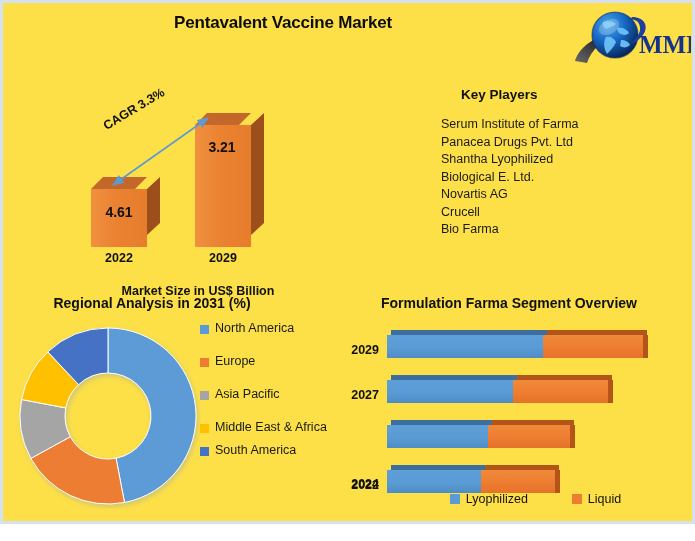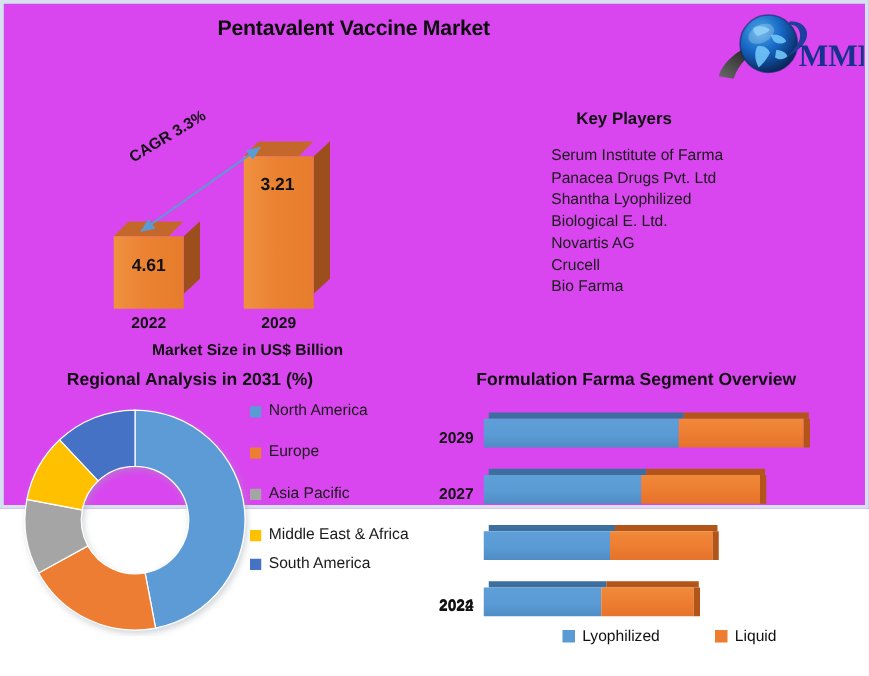--- a/index.html
+++ b/index.html
@@ -1,35 +1,35 @@
 <!DOCTYPE html>
 <html><head>
 <meta charset="utf-8">
 <title>Pentavalent Vaccine Market</title>
 <style>
   html,body{margin:0;padding:0;background:#fff;}
   body{width:695px;height:541px;font-family:"Liberation Sans",sans-serif;overflow:hidden;}
-  #frame{position:absolute;left:0;top:0;width:695px;height:407px;box-sizing:border-box;
-         border:3px solid #d5e1ee;background:#d946ef;}
+  #frame{position:absolute;left:0;top:0;width:695px;height:524px;box-sizing:border-box;
+         border:3px solid #d5e1ee;background:#fde047;}
   .abs{position:absolute;}
 
   
   #page-title{left:0;top:10px;width:560px;text-align:center;font-size:17px;font-weight:bold;
               color:#0d0d0d;letter-spacing:-.2px;}
   #logo{left:570px;top:6px;width:118px;height:62px;}
 
   
   #colchart{left:60px;top:85px;width:300px;height:205px;}
   .col-wrap{position:absolute;}
   .col-front{position:absolute;left:0;background:linear-gradient(to right,#f0913f 0%,#ea8232 45%,#e57d2c 100%);}
   .col-side{position:absolute;background:#9c4f1c;}
   .col-top{position:absolute;background:#c3682a;}
   .col-val{position:absolute;font-size:14px;font-weight:bold;color:#111;text-align:center;}
   .col-cat{position:absolute;font-size:12.5px;font-weight:bold;color:#111;text-align:center;}
-  #colchart-axis-label{position:absolute;left:0;top:185px;width:270px;text-align:center;
+  #colchart-axis-label{position:absolute;left:0;top:196px;width:270px;text-align:center;
                        font-size:12.5px;font-weight:bold;color:#111;}
   #cagr-label{position:absolute;left:19px;top:14px;width:104px;text-align:center;
               font-size:12.5px;font-weight:bold;color:#111;
               transform:rotate(-31deg);transform-origin:50% 50%;}
 
   
   #keyplayers{left:400px;top:84px;width:285px;}
   #keyplayers-title{font-size:13.5px;font-weight:bold;color:#111;padding-left:58px;}
   #keyplayers-list{margin:14px 0 0 0;padding:0 0 0 38px;list-style:none;}
   #keyplayers-list li{font-size:12.5px;color:#1a1a1a;line-height:17.5px;white-space:nowrap;}
@@ -51,21 +51,21 @@
   .hb-cat{position:absolute;font-size:12.5px;font-weight:bold;color:#111;text-align:right;width:46px;}
   .hb-seg{position:absolute;}
   .hb-seg .face{position:absolute;left:0;top:5px;width:100%;height:23px;}
   .hb-seg .topf{position:absolute;left:4px;top:0;width:100%;height:5px;}
   .hb-seg .endf{position:absolute;top:0;width:5px;height:23px;}
   .seg-blue .face{background:linear-gradient(to bottom,#5e9fd8 0%,#5b9bd5 55%,#4e8cc4 100%);}
   .seg-blue .topf{background:#3c6f9f;}
   .seg-orange .face{background:linear-gradient(to bottom,#f0893a 0%,#ed7d31 55%,#e5722a 100%);}
   .seg-orange .topf{background:#b35418;}
   .seg-orange .endf{background:#b35418;}
-  #bar-legend{position:absolute;left:60px;top:207px;width:285px;display:flex;
+  #bar-legend{position:absolute;left:60px;top:197px;width:285px;display:flex;
               justify-content:center;gap:44px;}
   .blg{display:flex;align-items:center;}
   .blg .sw{width:10px;height:10px;margin-right:6px;}
   .blg .tx{font-size:12.5px;color:#111;}
 </style>
 </head>
 <body>
 
 <div id="frame">
 

